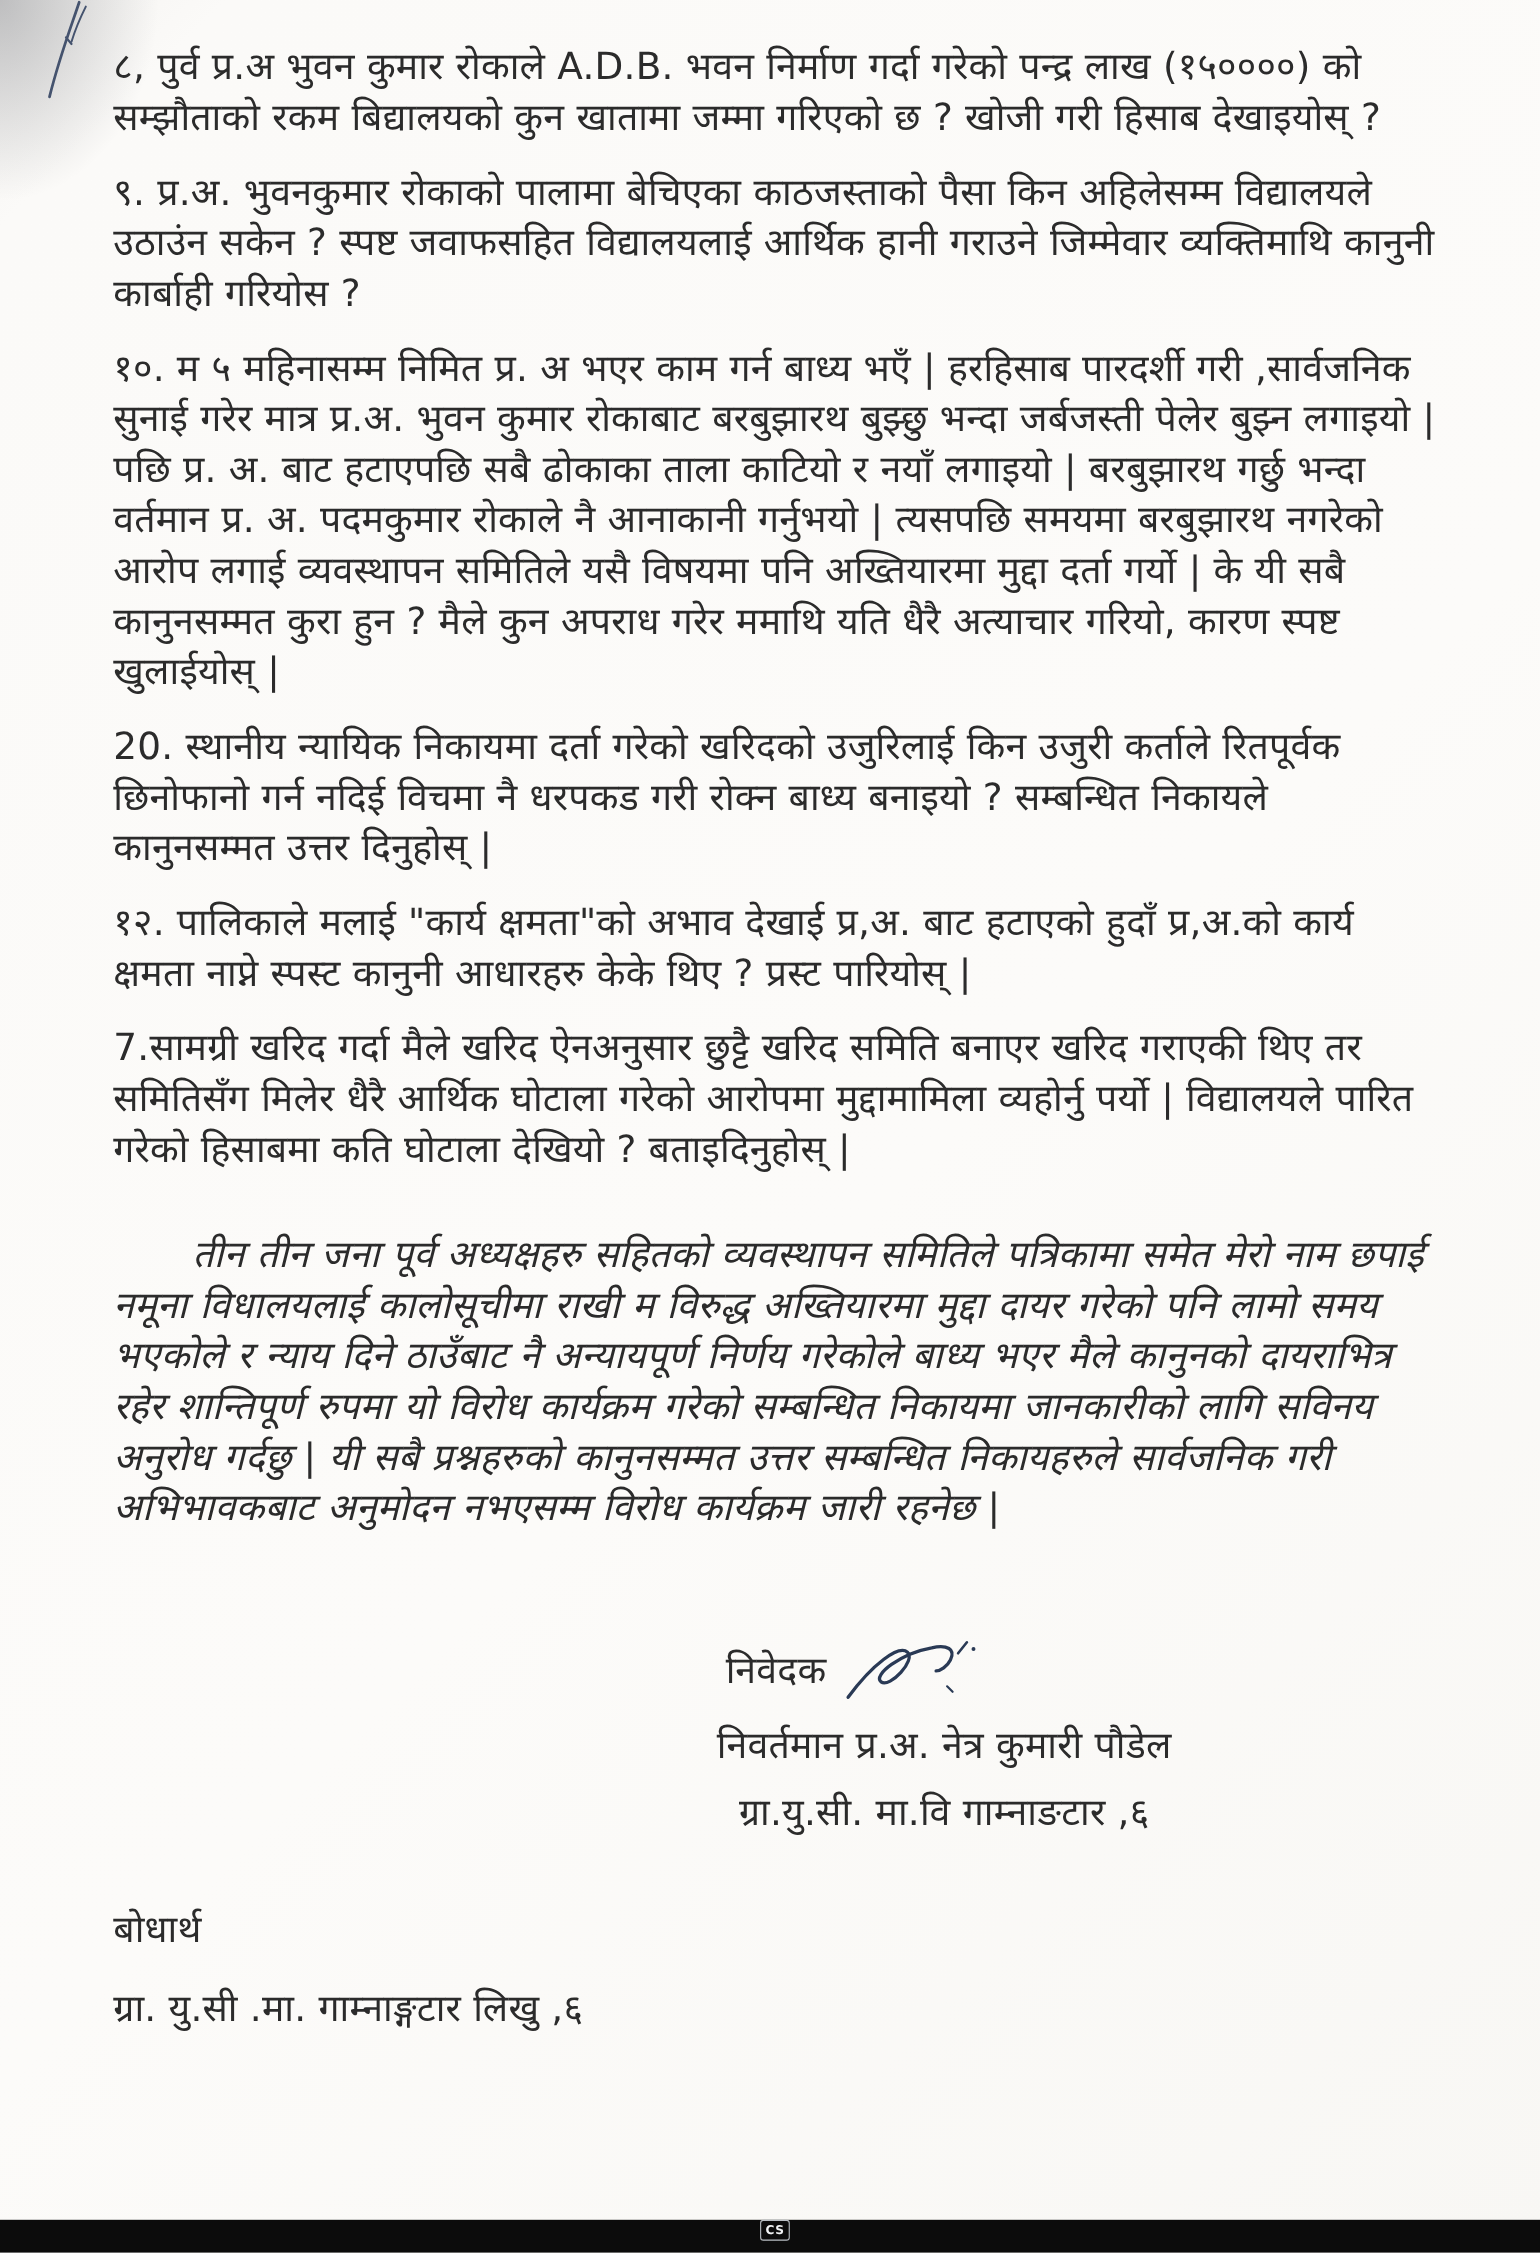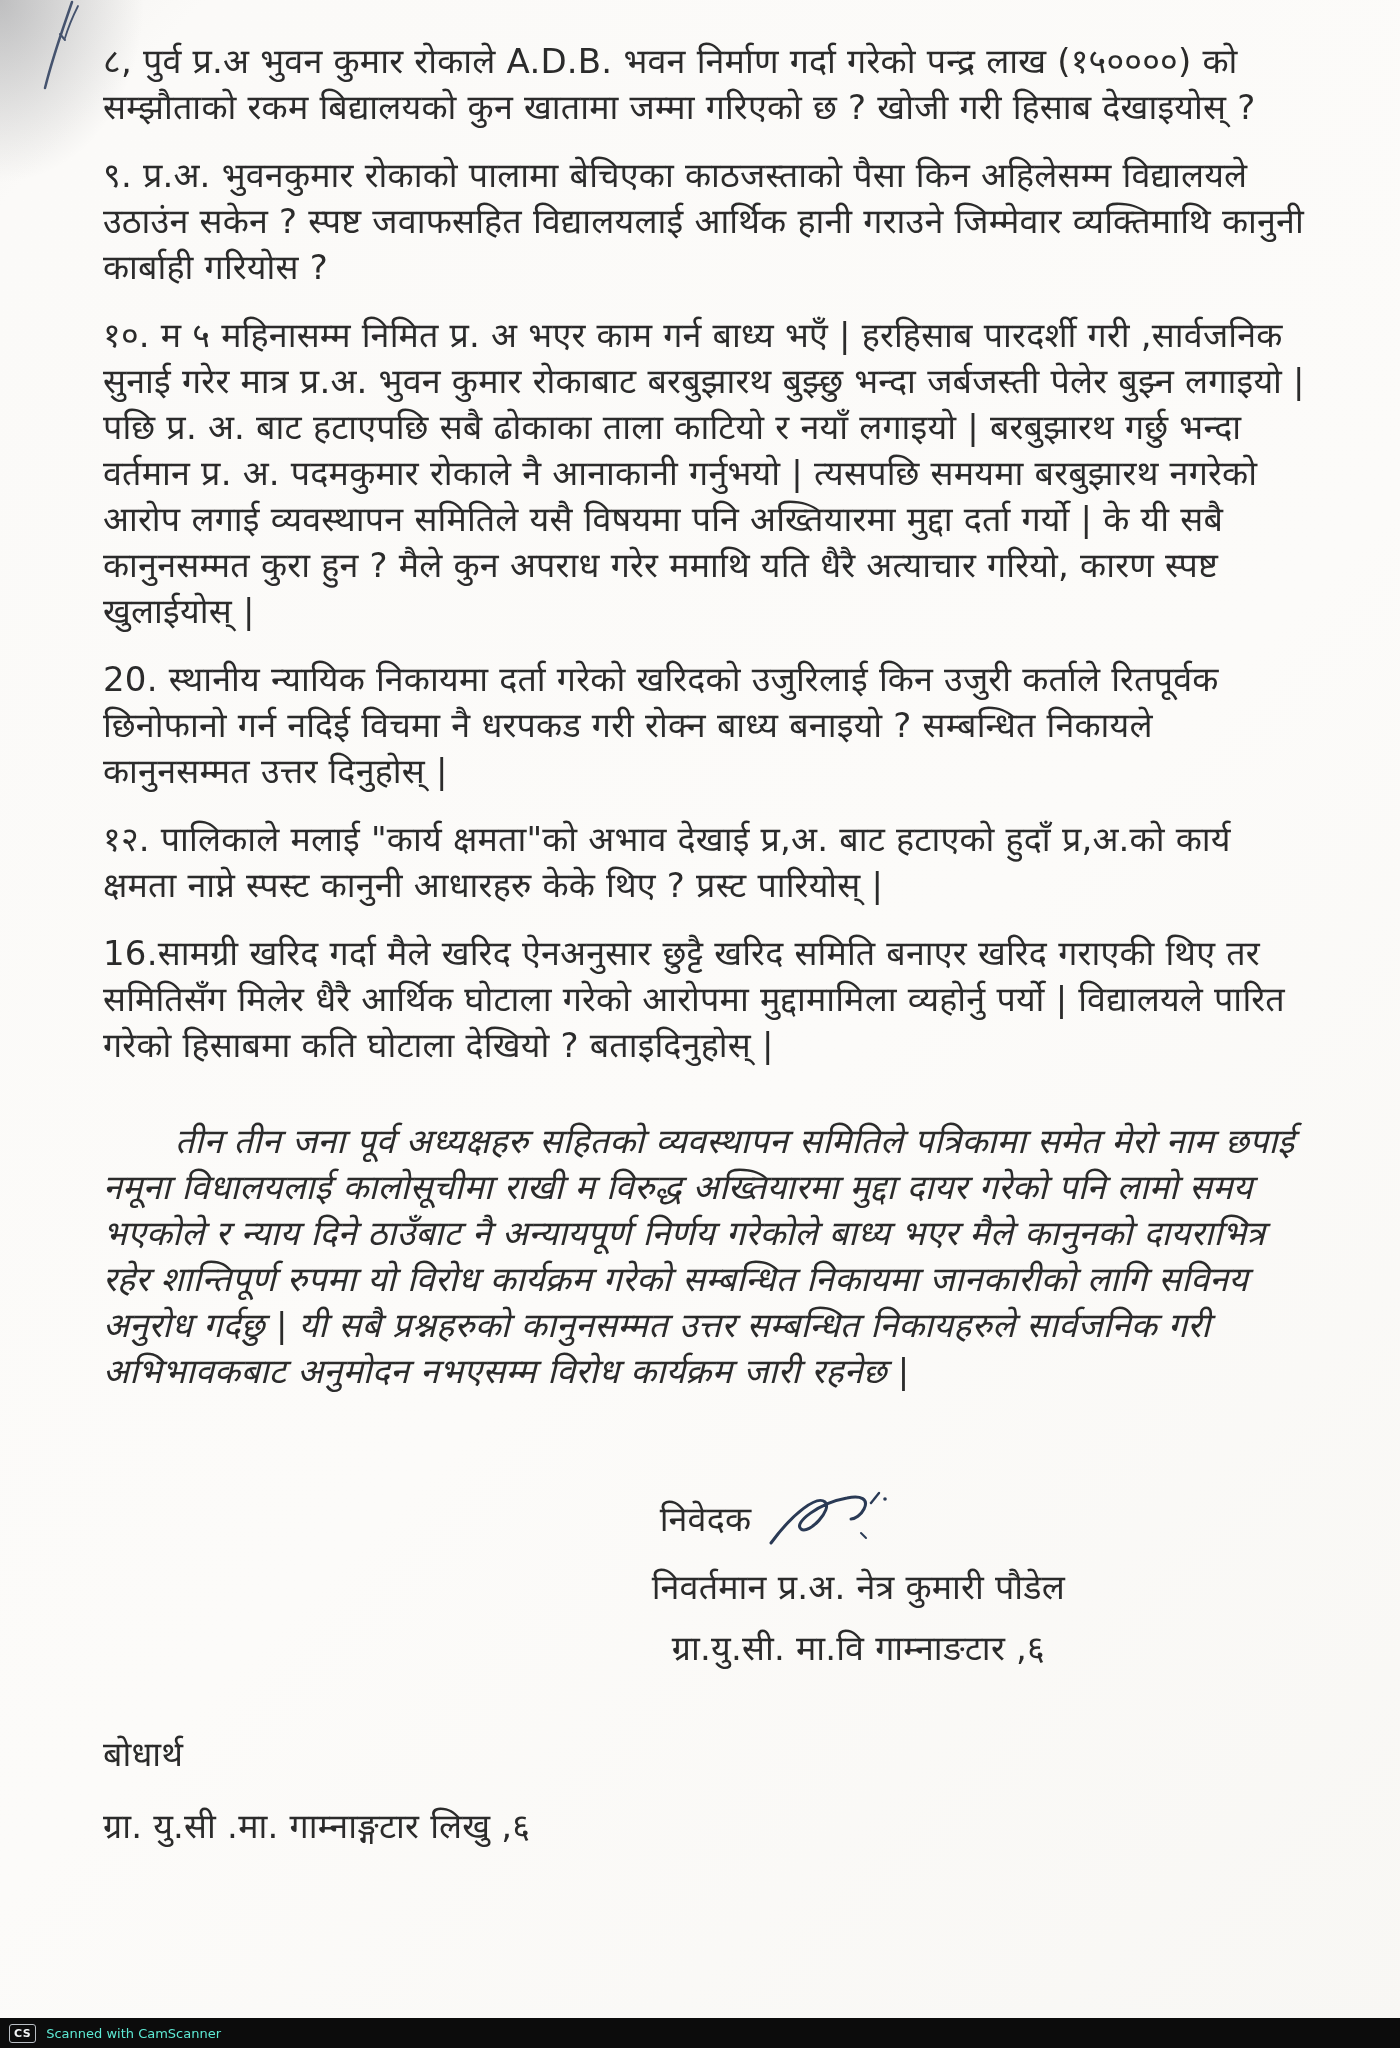--- a/index.html
+++ b/index.html
@@ -32,20 +32,21 @@
   .sig-addr { line-height: 58px; text-align: center; }
 
   .cc-block { margin-top: 52px; }
   .cc-label { line-height: 50px; }
   .cc-line { margin-top: 22px; line-height: 50px; }
 
   .scan-footer {
     position: absolute; left: 0; right: 0; bottom: 0; height: 30px;
     background: #0c0c0c; display: flex; align-items: center; gap: 10px;
     padding-left: 9px;
+    flex-direction: column;
   }
   .cs-logo {
     display: inline-block; border: 1.5px solid #b9bec4; color: #f2f4f6;
     font-size: 11px; font-weight: bold; line-height: 1;
     padding: 3px 4px; border-radius: 3px; letter-spacing: 0.5px;
   }
   .scan-text { color: #5eead4; font-size: 13px; }
 </style>
 </head>
 <body>
@@ -60,21 +61,21 @@
     <path d="M22,34 L27,40" fill="none" stroke="#45536e" stroke-width="2" stroke-linecap="round"></path>
   </svg>
 
   <div class="content">
 
     <p class="q">८, पुर्व प्र.अ भुवन कुमार रोकाले  A.D.B. भवन निर्माण गर्दा गरेको पन्द्र लाख (१५००००) को सम्झौताको रकम बिद्यालयको कुन  खातामा जम्मा गरिएको छ ? खोजी गरी हिसाब देखाइयोस् ?</p>
     <p class="q">९.  प्र.अ. भुवनकुमार रोकाको पालामा बेचिएका काठजस्ताको पैसा किन अहिलेसम्म विद्यालयले उठाउंन सकेन ? स्पष्ट जवाफसहित विद्यालयलाई आर्थिक हानी गराउने जिम्मेवार व्यक्तिमाथि कानुनी कार्बाही गरियोस ?</p>
     <p class="q">१०.  म ५ महिनासम्म निमित प्र. अ भएर काम गर्न बाध्य भएँ | हरहिसाब पारदर्शी गरी ,सार्वजनिक सुनाई गरेर मात्र प्र.अ. भुवन कुमार रोकाबाट बरबुझारथ बुझ्छु भन्दा जर्बजस्ती पेलेर बुझ्न लगाइयो | पछि प्र. अ. बाट हटाएपछि  सबै ढोकाका ताला काटियो र नयाँ लगाइयो | बरबुझारथ गर्छु भन्दा वर्तमान प्र. अ. पदमकुमार रोकाले नै आनाकानी गर्नुभयो | त्यसपछि समयमा बरबुझारथ नगरेको आरोप लगाई व्यवस्थापन समितिले यसै विषयमा पनि  अख्तियारमा मुद्दा दर्ता गर्यो |  के यी सबै कानुनसम्मत कुरा हुन ? मैले कुन अपराध गरेर  ममाथि यति धैरै अत्याचार गरियो, कारण स्पष्ट खुलाईयोस् |</p>
     <p class="q">20. स्थानीय न्यायिक निकायमा दर्ता गरेको खरिदको उजुरिलाई किन उजुरी कर्ताले रितपूर्वक छिनोफानो गर्न नदिई विचमा नै धरपकड  गरी रोक्न बाध्य बनाइयो ? सम्बन्धित निकायले कानुनसम्मत उत्तर दिनुहोस् |</p>
     <p class="q">१२. पालिकाले मलाई "कार्य क्षमता"को अभाव देखाई  प्र,अ. बाट  हटाएको हुदाँ प्र,अ.को कार्य क्षमता नाप्ने स्पस्ट कानुनी  आधारहरु केके थिए ? प्रस्ट पारियोस् |</p>
-    <p class="q">16.सामग्री खरिद गर्दा मैले खरिद ऐनअनुसार छुट्टै खरिद समिति बनाएर खरिद गराएकी थिए तर समितिसँग मिलेर धैरै आर्थिक घोटाला गरेको आरोपमा  मुद्दामामिला व्यहोर्नु पर्यो | विद्यालयले पारित गरेको  हिसाबमा कति घोटाला देखियो ?  बताइदिनुहोस् |</p>
+    <p class="q">7.सामग्री खरिद गर्दा मैले खरिद ऐनअनुसार छुट्टै खरिद समिति बनाएर खरिद गराएकी थिए तर समितिसँग मिलेर धैरै आर्थिक घोटाला गरेको आरोपमा  मुद्दामामिला व्यहोर्नु पर्यो | विद्यालयले पारित गरेको  हिसाबमा कति घोटाला देखियो ?  बताइदिनुहोस् |</p>
 
     <p class="closing">तीन तीन जना पूर्व अध्यक्षहरु सहितको व्यवस्थापन समितिले पत्रिकामा समेत मेरो नाम छपाई नमूना विधालयलाई कालोसूचीमा राखी म विरुद्ध अख्तियारमा मुद्दा दायर गरेको पनि लामो समय भएकोले र न्याय दिने ठाउँबाट नै अन्यायपूर्ण निर्णय गरेकोले बाध्य भएर मैले कानुनको दायराभित्र रहेर शान्तिपूर्ण रुपमा यो विरोध कार्यक्रम गरेको सम्बन्धित निकायमा जानकारीको लागि सविनय अनुरोध गर्दछु |   यी सबै प्रश्नहरुको कानुनसम्मत उत्तर सम्बन्धित निकायहरुले सार्वजनिक गरी अभिभावकबाट अनुमोदन नभएसम्म विरोध कार्यक्रम जारी रहनेछ |</p>
 
     <div class="sig-block">
       <div class="sig-row">
         <span class="sig-label">निवेदक</span>
         <svg width="130" height="66" viewBox="0 0 130 66">
           <path d="M6,54 C28,24 52,6 60,13 C68,20 44,46 36,40 C28,34 54,14 82,9 C96,6 104,10 99,20 C96,26 90,30 86,30" fill="none" stroke="#2a3a55" stroke-width="3" stroke-linecap="round"></path>
           <path d="M106,14 L114,4" fill="none" stroke="#2a3a55" stroke-width="2.4" stroke-linecap="round"></path>
           <circle cx="120" cy="10" r="1.8" fill="#2a3a55"></circle>

